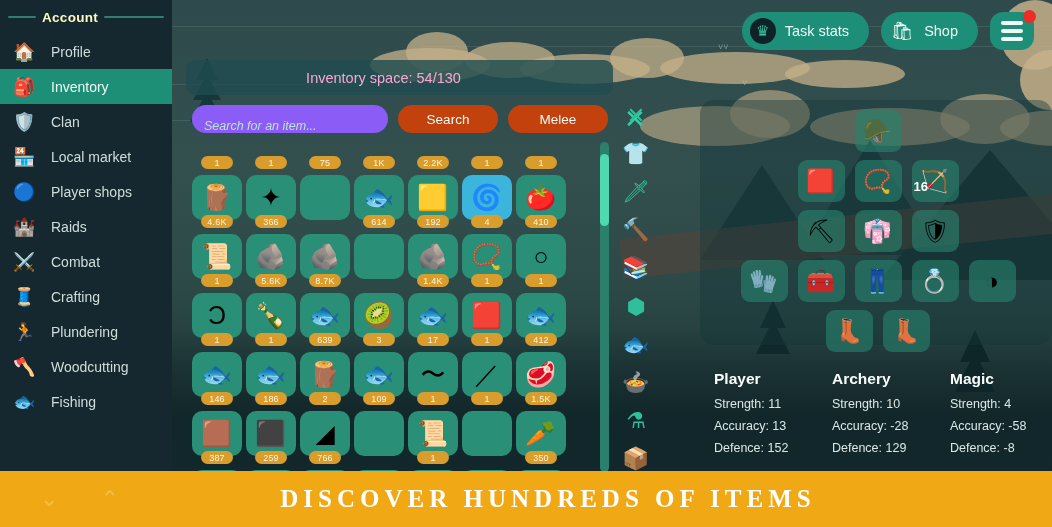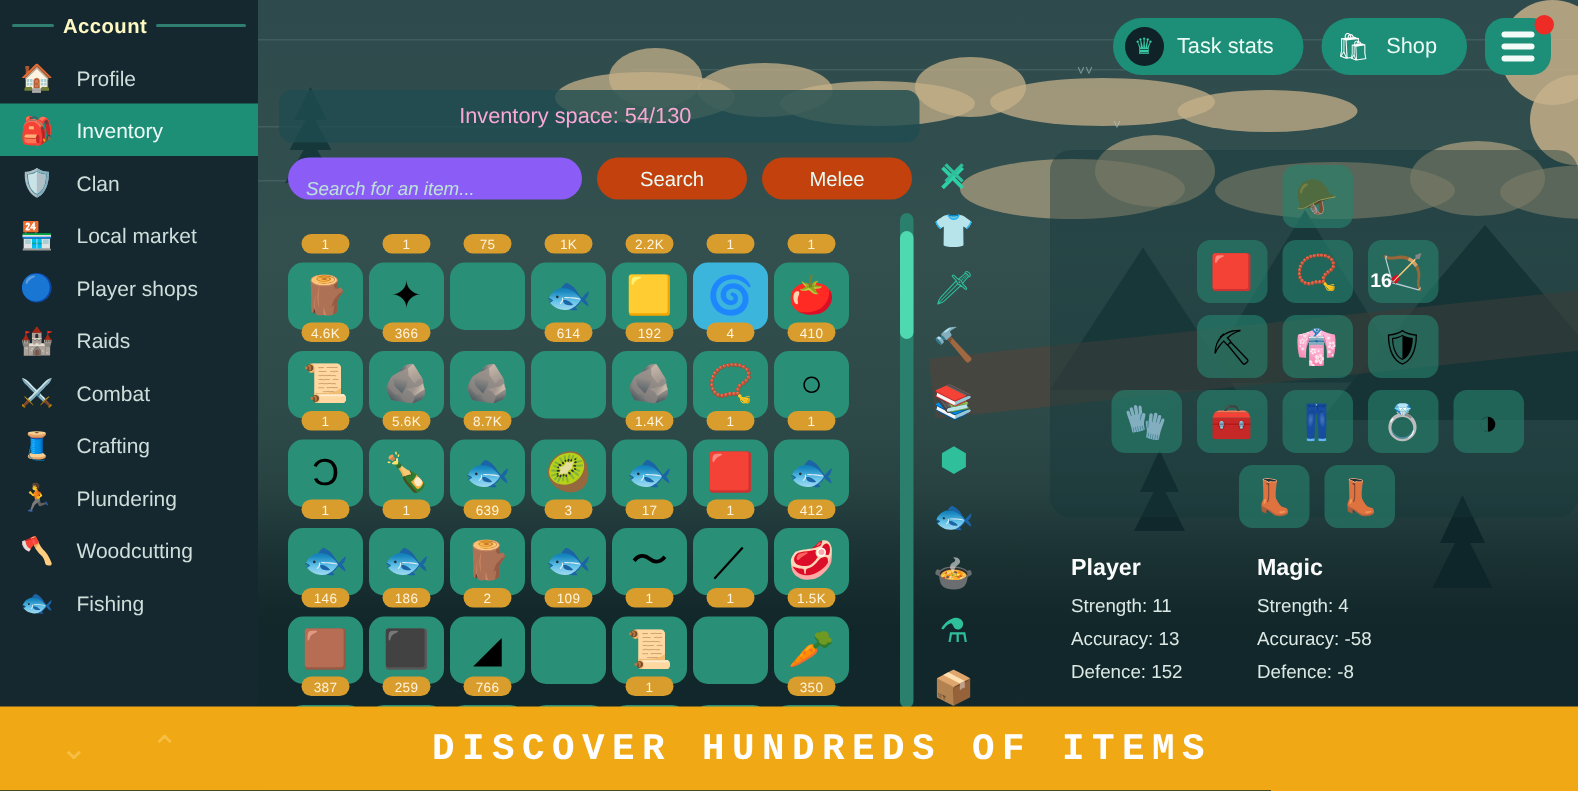--- a/index.html
+++ b/index.html
@@ -104,21 +104,21 @@
   
   .stats { position:absolute; left:714px; top:370px; width:330px; display:flex; gap:24px; z-index:6; }
   .statcol { width:100px; }
   .statcol h4 { font-size:15.5px; color:#fbfdfc; font-weight:bold; margin-bottom:9px; }
   .statcol div { font-size:12.5px; color:#dbe8e4; margin-bottom:8px; white-space:nowrap; }
 
   
   .banner { position:absolute; left:0; bottom:0; width:1052px; height:56px; background:#f0a815; z-index:10;
     display:flex; align-items:center; }
   .banner .chevs { position:absolute; left:40px; display:flex; gap:42px; color:#f6bf44; font-size:22px; }
-  .banner .btext { width:100%; text-align:center; font-family:Liberation Mono, monospace; font-weight:bold;
+  .banner .btext { width:100%; text-align:center; font-family:Liberation Serif, serif; font-weight:bold;
     font-size:25px; letter-spacing:5px; color:#ffffff;padding-left:44px; }
 </style>
 </head>
 <body>
 
 <div id="app">
 
   <div class="bg">
     <div class="sky-band" style="top:26px;"></div>
     <div class="sky-band" style="top:46px; width:60%; left:40%;"></div>
@@ -495,20 +495,26 @@
   </div>
 
   <div class="stats">
     <div class="statcol">
       <h4>Player</h4>
       <div>Strength: 11</div>
       <div>Accuracy: 13</div>
       <div>Defence: 152</div>
     </div>
     <div class="statcol">
+      <h4>Archery</h4>
+      <div>Strength: 10</div>
+      <div>Accuracy: -28</div>
+      <div>Defence: 129</div>
+    </div>
+    <div class="statcol">
       <h4>Magic</h4>
       <div>Strength: 4</div>
       <div>Accuracy: -58</div>
       <div>Defence: -8</div>
     </div>
   </div>
 
   <div class="banner">
     <div class="chevs">
       <span>⌄</span>

